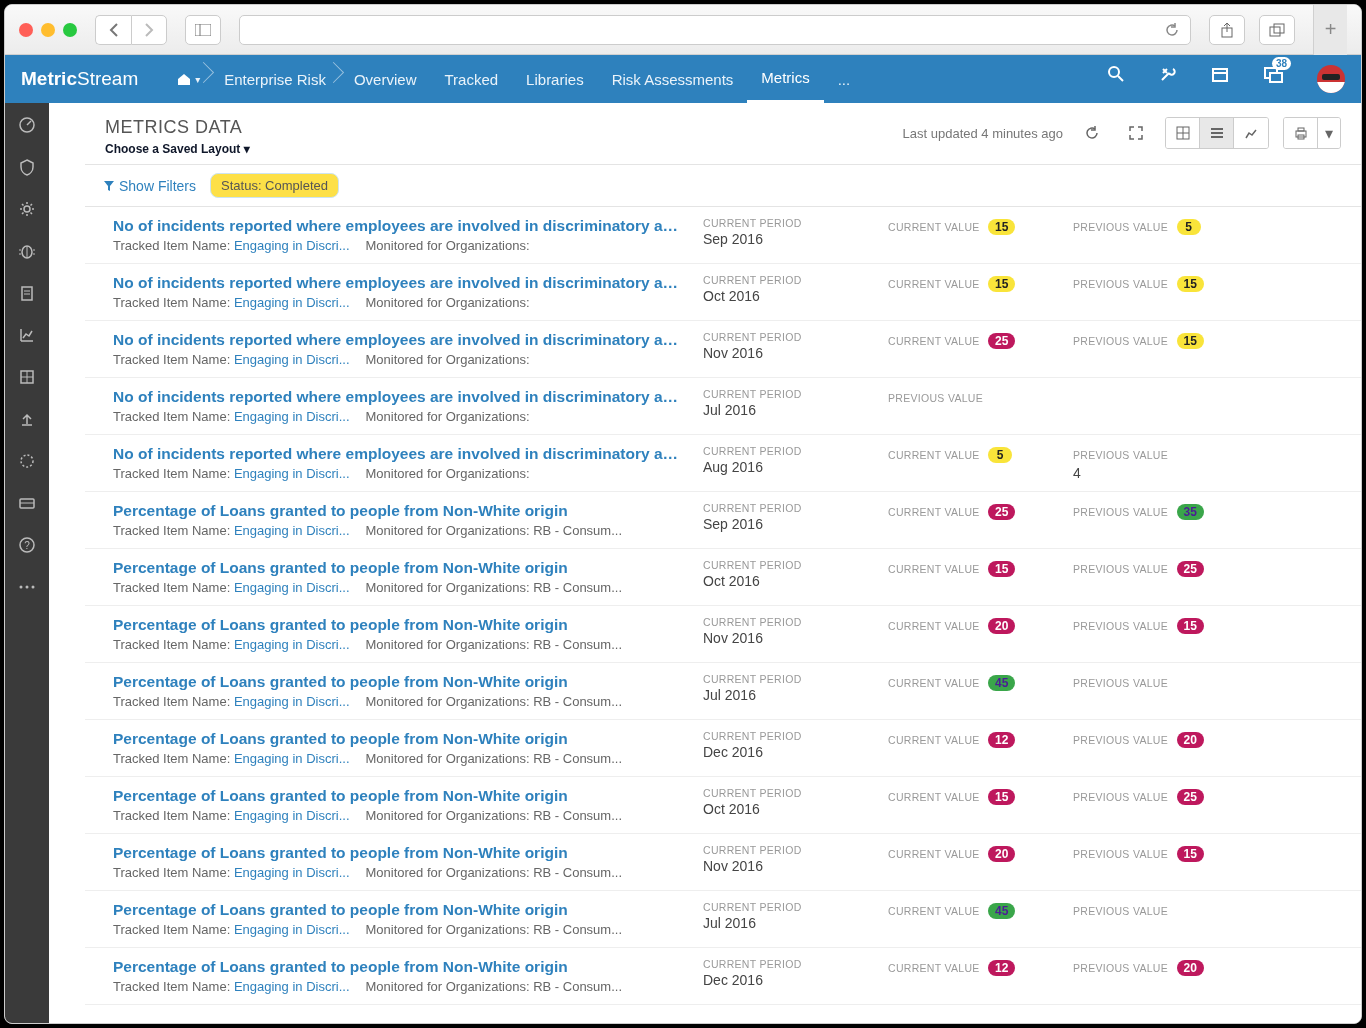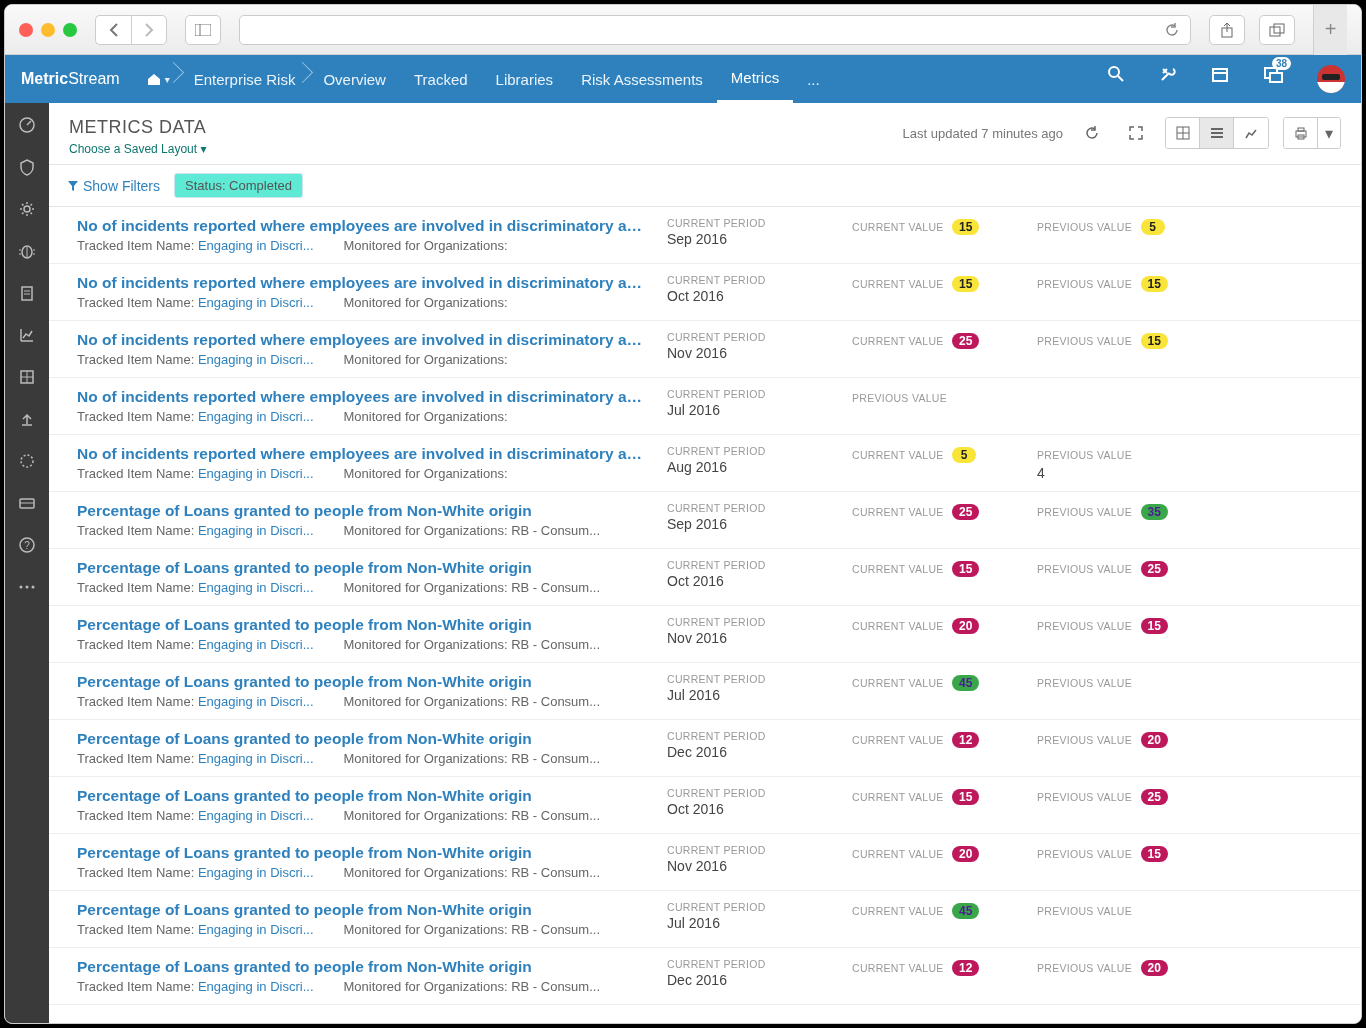--- a/index.html
+++ b/index.html
@@ -11,59 +11,59 @@
   .dot.red{background:#ff5f57;} .dot.yellow{background:#ffbd2e;} .dot.green{background:#28c940;}
   .nav-btn { width: 36px; height: 30px; border:1px solid #ccc; border-radius:5px; background:#fff; display:flex;align-items:center;justify-content:center;color:#888;font-size:18px;}
   .nav-group{display:flex;}
   .nav-group .nav-btn:first-child{border-radius:5px 0 0 5px;border-right:none;}
   .nav-group .nav-btn:last-child{border-radius:0 5px 5px 0;}
   .url-bar{flex:1;height:30px;border:1px solid #ccc;border-radius:5px;background:#fff;margin:0 10px;display:flex;align-items:center;justify-content:flex-end;padding:0 10px;color:#888;}
   .chrome-icon{width:36px;height:30px;border:1px solid #ccc;border-radius:5px;background:#fff;display:flex;align-items:center;justify-content:center;color:#666;}
 
   .app { flex:1; display:flex; flex-direction:column; overflow:hidden;}
   .topbar { height: 48px; background:#2e81bd; color:#fff; display:flex; align-items:center; padding:0 16px; font-size:15px;}
-  .logo { font-size: 16px; font-weight:400; margin-right:20px;}
+  .logo { font-size: 19px; font-weight:400; margin-right:32px;}
   .logo b{font-weight:700;}
   .crumbs{display:flex;align-items:center;gap:0;}
   .crumb{padding:0 14px;height:48px;display:flex;align-items:center;position:relative;cursor:pointer;color:#eaf3fa;}
   .crumb.home{padding:0 10px 0 6px;}
   .crumb.sep::after{content:"";position:absolute;right:-1px;top:10px;width:14px;height:14px;border-top:1px solid rgba(255,255,255,.5);border-right:1px solid rgba(255,255,255,.5);transform:rotate(45deg);}
   .crumb.active{border-bottom:3px solid #fff;color:#fff;}
   .topbar-right{margin-left:auto;display:flex;align-items:flex-start;gap:34px;}
   .tb-icon{color:#fff;cursor:pointer;position:relative;}
   .badge-count{position:absolute;top:-8px;right:-8px;background:#fff;color:#2e81bd;border-radius:8px;font-size:10px;padding:1px 4px;font-weight:bold;}
   .avatar{width:28px;height:28px;border-radius:50%;background:#c33;display:flex;align-items:center;justify-content:center;position:relative;overflow:hidden;}
   .avatar::before{content:"";position:absolute;bottom:0;width:100%;height:40%;background:#fff;}
   .avatar .sunglasses{position:absolute;width:18px;height:6px;background:#222;top:9px;border-radius:2px;}
 
   .content-frame{flex:1;display:flex;overflow:hidden;}
   .sidebar{width:44px;background:#3a3a3a;display:flex;flex-direction:column;align-items:center;padding-top:12px;gap:22px;}
   .sb-icon{color:#bbb;cursor:pointer;width:20px;height:20px;display:flex;align-items:center;justify-content:center;}
 
-  .main{flex:1;display:flex;flex-direction:column;overflow:hidden;background:#fff;}
+  .main{flex:1;display:flex;flex-direction:column;overflow:hidden;background:#fff;margin-left:36px;}
   .page-header{display:flex;align-items:flex-start;padding:14px 20px 8px 20px;}
   .page-title{font-size:18px;color:#555;font-weight:400;letter-spacing:.5px;}
-  .saved-layout{font-size:12px;color:#0f766e;margin-top:4px;cursor:pointer;}
+  .saved-layout{font-size:12px;color:#0f172a;margin-top:4px;cursor:pointer;font-weight:bold;}
   .header-right{margin-left:auto;display:flex;align-items:center;gap:14px;}
   .last-updated{font-size:13px;color:#777;}
   .view-toggle{display:flex;border:1px solid #ccc;border-radius:3px;overflow:hidden;}
   .vt-btn{width:34px;height:30px;border-right:1px solid #ccc;display:flex;align-items:center;justify-content:center;background:#fff;color:#666;cursor:pointer;}
   .vt-btn:last-child{border-right:none;}
   .vt-btn.active{background:#e8e8e8;}
   .hdr-icon{width:30px;height:30px;display:flex;align-items:center;justify-content:center;color:#666;cursor:pointer;}
 
   .filter-bar{border-top:1px solid #e4e4e4;border-bottom:1px solid #e4e4e4;padding:8px 18px;display:flex;align-items:center;gap:14px;font-size:14px;color:#555;}
   .filter-link{color:#2e81bd;cursor:pointer;display:flex;align-items:center;gap:4px;}
-  .filter-chip{background:#5eead4;border:1px solid #cde4f0;padding:4px 10px;border-radius:3px;color:#555;font-size:13px;}
+  .filter-chip{background:#fde047;border:1px solid #cde4f0;padding:4px 10px;border-radius:8px;color:#555;font-size:13px;}
 
   .rows{flex:1;overflow-y:auto;}
   .row{display:flex;padding:10px 18px 10px 28px;border-bottom:1px solid #eee;}
   .col-main{flex:0 0 590px;max-width:590px;padding-right:20px;}
   .row-title{color:#2e81bd;font-size:15.5px;cursor:pointer;white-space:nowrap;overflow:hidden;text-overflow:ellipsis;font-weight:bold;}
-  .row-sub{display:flex;gap:30px;margin-top:3px;font-size:13px;color:#666;}
+  .row-sub{display:flex;gap:16px;margin-top:3px;font-size:13px;color:#666;}
   .tracked{}
   .tracked .lnk{color:#2e81bd;cursor:pointer;}
   .col-period{flex:0 0 185px;}
   .col-cur{flex:0 0 185px;}
   .col-prev{flex:1;}
   .lbl{font-size:10.5px;color:#999;letter-spacing:.3px;}
   .val{font-size:14px;color:#444;margin-top:2px;}
   .pill{display:inline-block;min-width:24px;padding:1px 7px;border-radius:10px;color:#222;font-size:12px;font-weight:bold;text-align:center;margin-left:4px;}
   .pill.yellow{background:#f9e43a;}
   .pill.red{background:#be185d;color:#fff;}
@@ -245,21 +245,21 @@
           </div>
       </div>
 
       <div class="main">
         <div class="page-header">
           <div>
             <div class="page-title">METRICS DATA</div>
             <div class="saved-layout"><span>Choose a Saved Layout</span> <span>▾</span></div>
           </div>
           <div class="header-right">
-            <div class="last-updated">Last updated 7 minutes ago</div>
+            <div class="last-updated">Last updated 4 minutes ago</div>
             <div class="hdr-icon">
                 <svg width="16" height="16">
                   <path d="M13 8a5 5 0 1 1-2-4" fill="none" stroke="#666" stroke-width="1.5"></path>
                   <path d="M11 1v4h-4" fill="none" stroke="#666" stroke-width="1.5"></path>
                 </svg>
               </div>
             <div class="hdr-icon">
                 <svg width="14" height="14">
                   <path d="M1 5V1h4M13 5V1H9M1 9v4h4M13 9v4H9" fill="none" stroke="#666" stroke-width="1.5"></path>
                 </svg>

